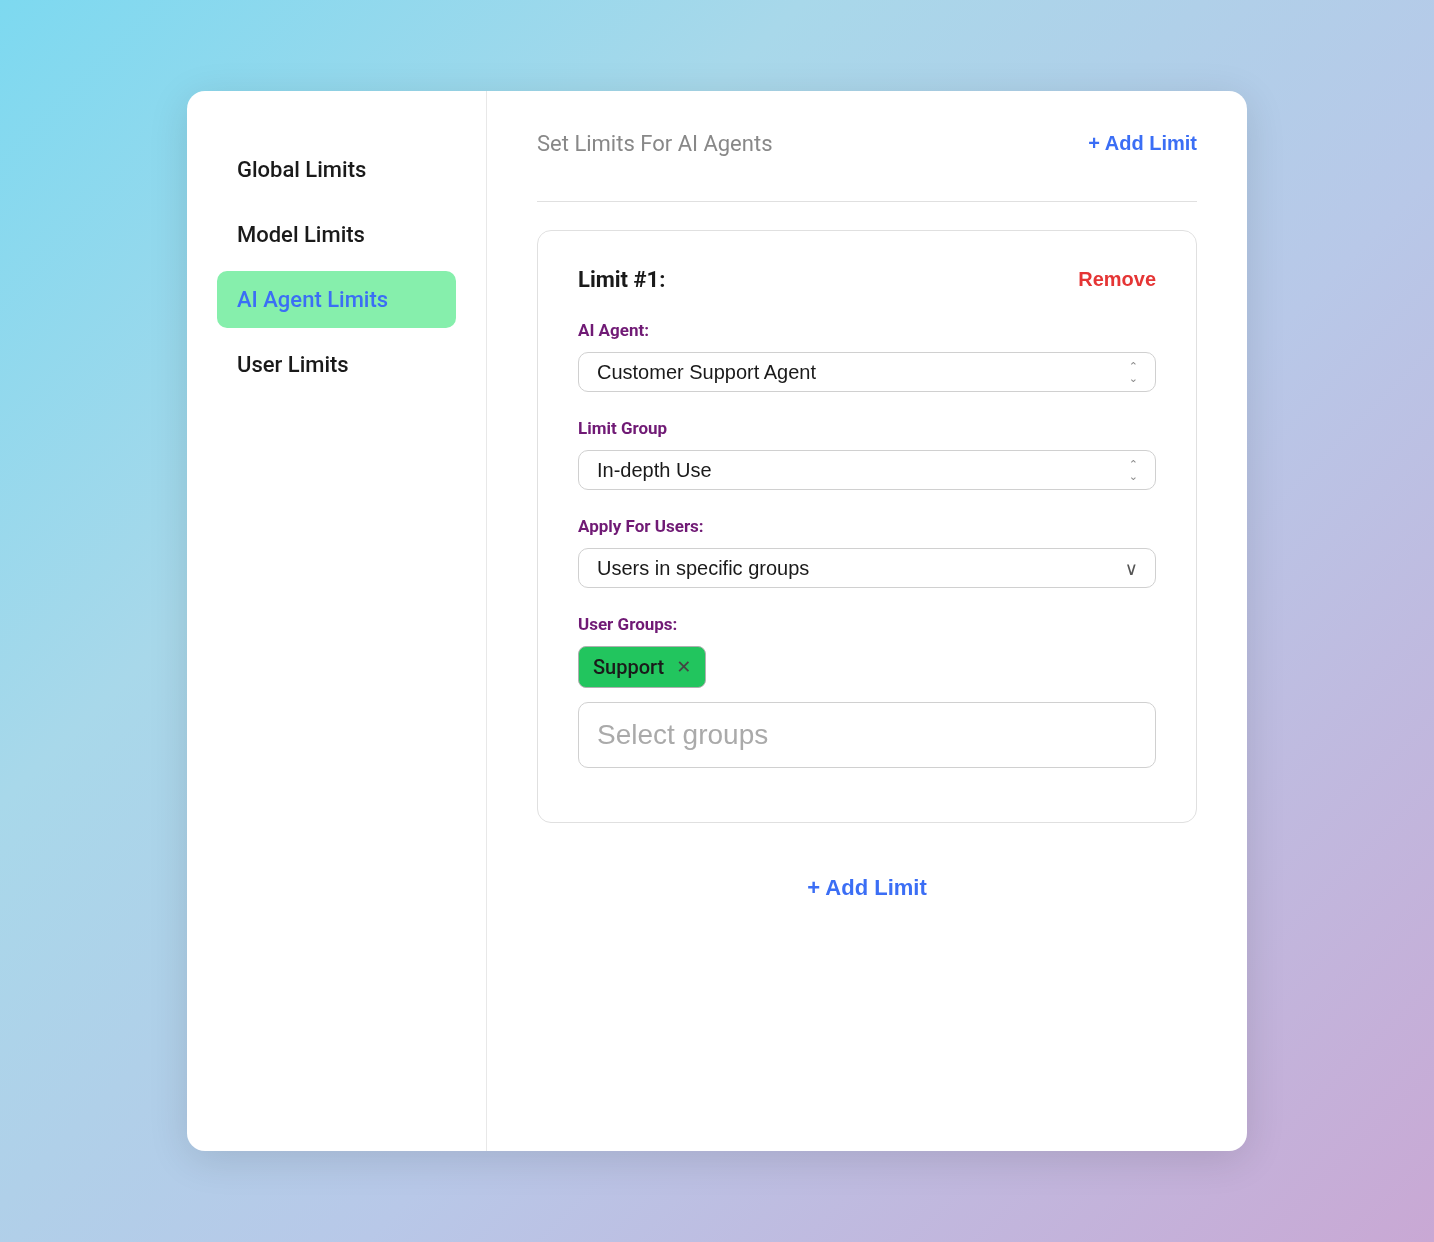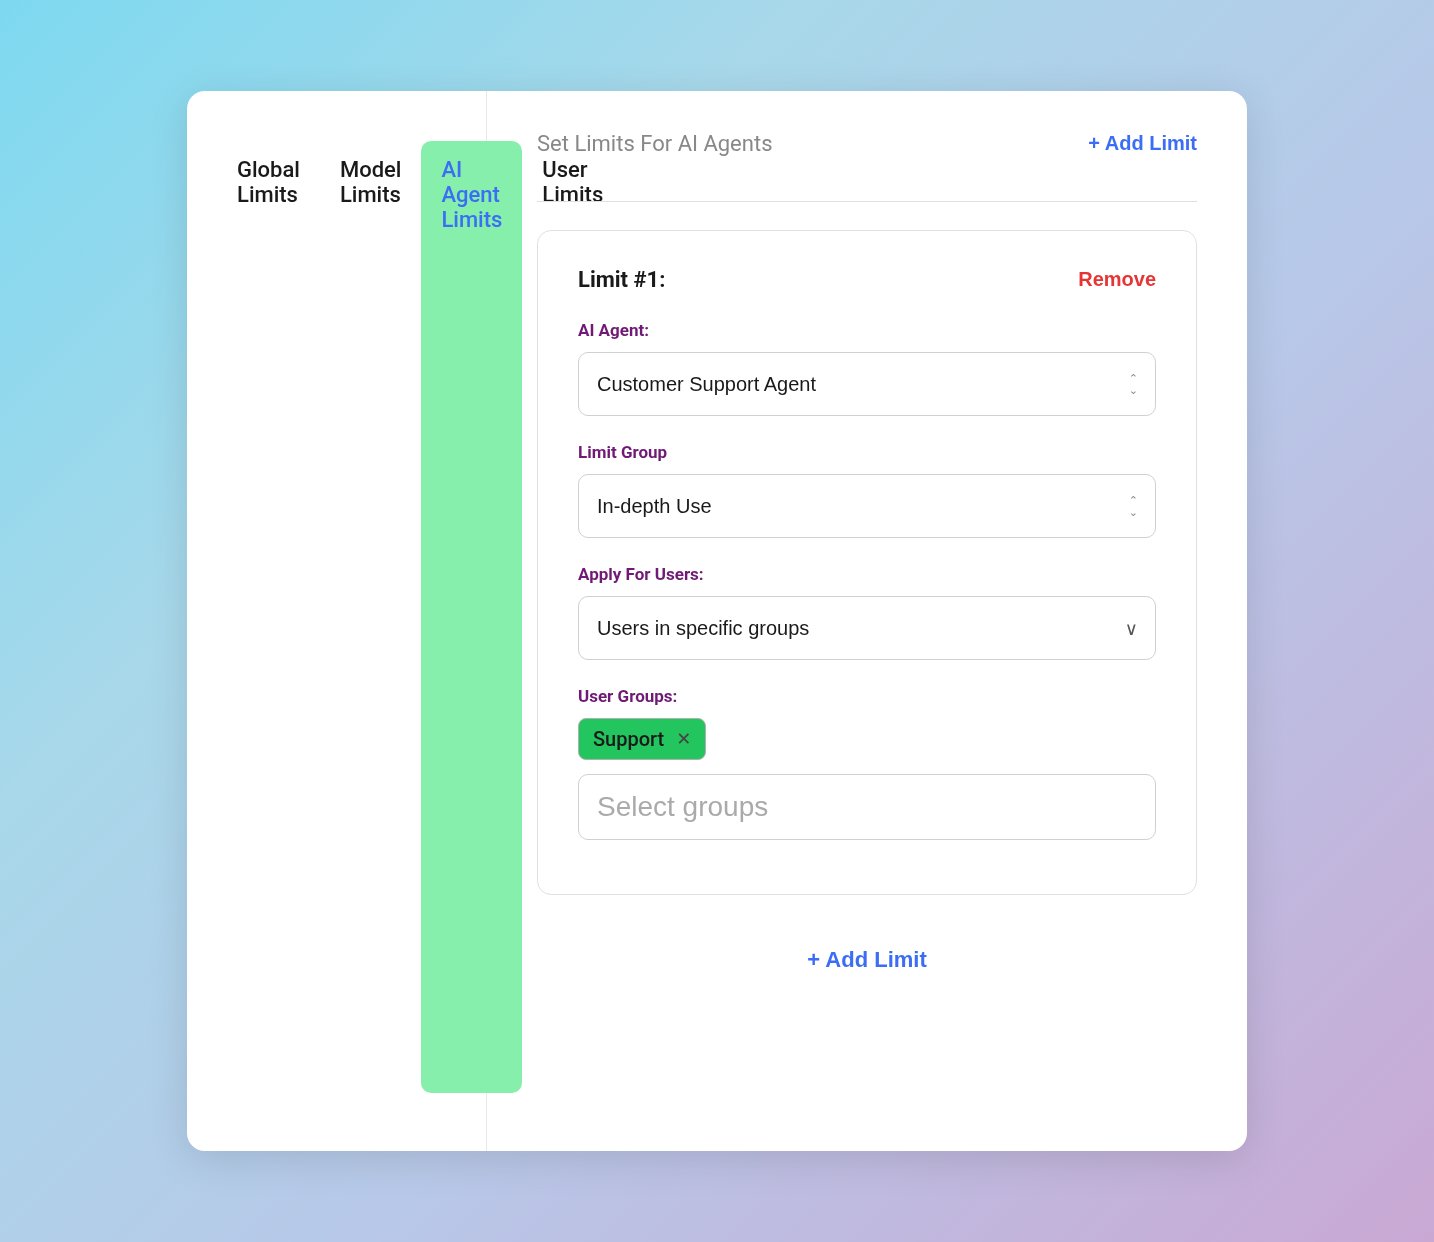--- a/index.html
+++ b/index.html
@@ -28,20 +28,21 @@
       overflow: hidden;
       box-shadow: 0 8px 40px rgba(0,0,0,0.12);
       padding: 0;
     }
 
     .sidebar {
       width: 300px;
       padding: 50px 30px;
       border-right: 1px solid #e8e8e8;
       display: flex;
+      flex-direction: column;
       gap: 0;
     }
 
     .sidebar-item {
       padding: 16px 20px;
       border-radius: 10px;
       font-size: 22px;
       font-weight: 500;
       color: #1a1a1a;
       cursor: pointer;
@@ -133,21 +134,21 @@
     }
 
     .select-wrapper {
       position: relative;
     }
 
     .select-wrapper select {
       width: 100%;
       border: 1.5px solid #d0d0d0;
       border-radius: 10px;
-      padding: 20px 18px;
+      padding: 8px 18px;
       font-size: 20px;
       color: #1a1a1a;
       background: #fff;
       appearance: none;
       -webkit-appearance: none;
       cursor: pointer;
       outline: none;
     }
 
     .select-icon {

